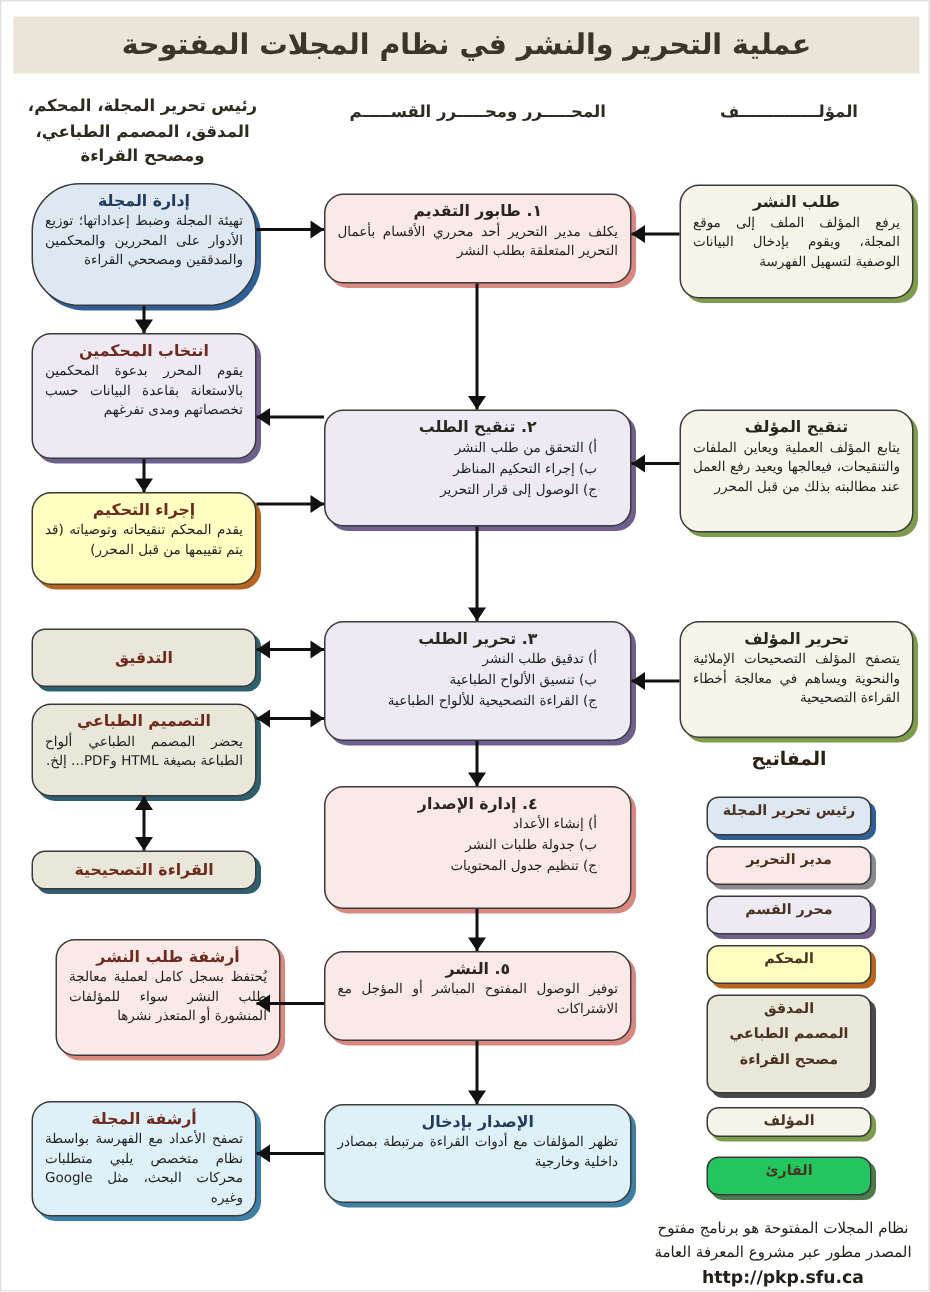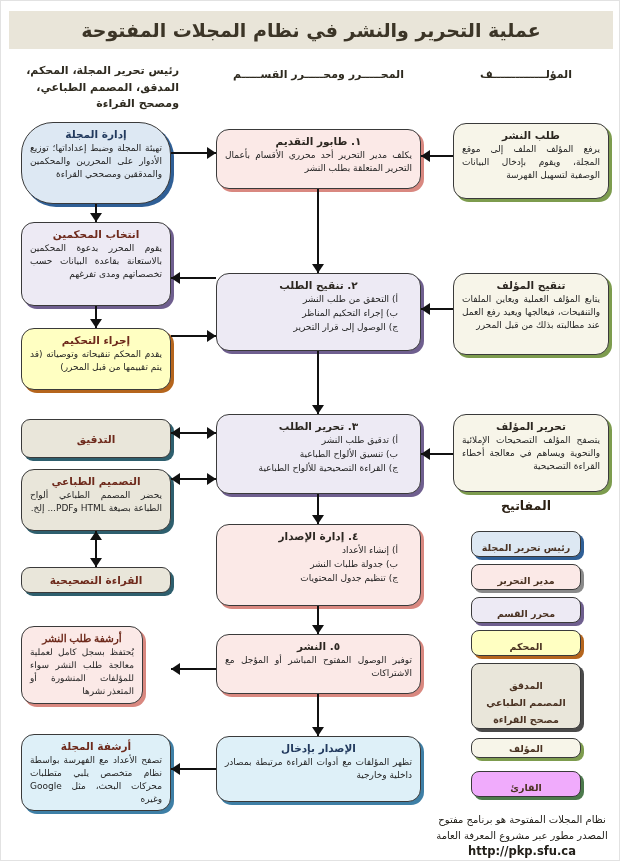--- a/index.html
+++ b/index.html
@@ -36,58 +36,58 @@
   
   .c-pink    {background:#fbe9e7;box-shadow:3px 3px 0 0 #d98880;}
   .c-lav     {background:#edeaf4;box-shadow:3px 3px 0 0 #6f5f8f;}
   .c-blue    {background:#dde8f3;box-shadow:3px 3px 0 0 #2f5f96;border-radius:32px;}
   .c-ltblue  {background:#def0f8;box-shadow:3px 3px 0 0 #3e7fa6;}
   .c-cream   {background:#f7f5e9;box-shadow:3px 3px 0 0 #7d9c4e;}
   .c-yellow  {background:#ffffc2;box-shadow:3px 3px 0 0 #b5651d;}
   .c-beige   {background:#e9e6da;box-shadow:3px 3px 0 0 #2e5f6e;}
   .c-beige-dk{background:#e9e6da;box-shadow:3px 3px 0 0 #4a4a4a;}
   .c-pink-gy {background:#fbe9e7;box-shadow:3px 3px 0 0 #8a8a8a;}
-  .c-cyan    {background:#f0abfc;box-shadow:3px 3px 0 0 #4c7a4c;}
+  .c-cyan    {background:#22c55e;box-shadow:3px 3px 0 0 #4c7a4c;}
   
   .harrow{position:absolute;height:0;border-top:2.5px solid #111;}
   .harrow.w::before{content:"";position:absolute;left:0;top:-7.5px;width:0;height:0;
     border:6px solid transparent;border-right:9px solid #111;border-left:0;}
   .harrow.e::after{content:"";position:absolute;right:0;top:-7.5px;width:0;height:0;
     border:6px solid transparent;border-left:9px solid #111;border-right:0;}
   .varrow{position:absolute;width:0;border-left:2.5px solid #111;}
   .varrow.s::after{content:"";position:absolute;bottom:0;left:-7.2px;width:0;height:0;
     border:6px solid transparent;border-top:9px solid #111;border-bottom:0;}
   .varrow.n::before{content:"";position:absolute;top:0;left:-7.2px;width:0;height:0;
     border:6px solid transparent;border-bottom:9px solid #111;border-top:0;}
   
   .legend-title{position:absolute;left:466px;top:497px;width:118px;text-align:center;
     font-size:12.5px;font-weight:bold;color:#2b2014;}
   .key{
     position:absolute;left:470px;width:110px;box-sizing:border-box;
     border:1.2px solid #3a3a3a;border-radius:8px;
-    display:flex;flex-direction:column;align-items:center;justify-content:flex-end;
+    display:flex;flex-direction:column;align-items:center;justify-content:flex-start;
     font-size:9.5px;font-weight:bold;color:#4a3222;line-height:1.8;
   }
   
   .footer{position:absolute;left:428px;top:811px;width:186px;text-align:center;
     font-size:10px;line-height:1.55;color:#23201a;}
   .footer .url{font-size:11.5px;font-weight:bold;}
 </style>
 </head>
 <body>
 
 <div id="canvas">
 
   <div class="banner rtl">
     <span>عملية التحرير والنشر في نظام المجلات المفتوحة</span>
   </div>
 
   <div class="colhead rtl" style="left:440px;top:66px;width:170px;">المؤلــــــــــــــف</div>
   <div class="colhead rtl" style="left:215px;top:66px;width:205px;">المحـــــرر ومحـــــرر القســـــم</div>
-  <div class="colhead rtl" style="left:10px;top:62px;width:168px;text-align:right;">رئيس تحرير المجلة، المحكم، المدقق، المصمم الطباعي، ومصحح القراءة</div>
+  <div class="colhead rtl" style="left:10px;top:62px;width:168px;">رئيس تحرير المجلة، المحكم، المدقق، المصمم الطباعي، ومصحح القراءة</div>
 
   <div class="box rtl c-cream" style="left:452px;top:122px;width:156px;min-height:76px;">
     <div class="t">طلب النشر</div>
     <div class="b">يرفع المؤلف الملف إلى موقع المجلة، ويقوم بإدخال البيانات الوصفية لتسهيل الفهرسة</div>
   </div>
   <div class="box rtl c-cream" style="left:452px;top:272px;width:156px;min-height:82px;">
     <div class="t">تنقيح المؤلف</div>
     <div class="b">يتابع المؤلف العملية ويعاين الملفات والتنقيحات، فيعالجها ويعيد رفع العمل عند مطالبته بذلك من قبل المحرر</div>
   </div>
   <div class="box rtl c-cream" style="left:452px;top:413px;width:156px;min-height:78px;">
@@ -142,21 +142,21 @@
   <div class="box rtl c-beige only-title" style="left:20px;top:418px;width:150px;height:39px;">
     <div class="t maroon">التدقيق</div>
   </div>
   <div class="box rtl c-beige" style="left:20px;top:468px;width:150px;min-height:62px;">
     <div class="t maroon">التصميم الطباعي</div>
     <div class="b">يحضر المصمم الطباعي ألواح الطباعة بصيغة HTML وPDF... إلخ.</div>
   </div>
   <div class="box rtl c-beige only-title" style="left:20px;top:566px;width:150px;height:26px;">
     <div class="t maroon">القراءة التصحيحية</div>
   </div>
-  <div class="box rtl c-pink" style="left:20px;top:625px;width:122px;min-height:78px;font-family:Liberation Serif, serif;">
+  <div class="box rtl c-pink" style="left:36px;top:625px;width:150px;min-height:78px;">
     <div class="t maroon">أرشفة طلب النشر</div>
     <div class="b">يُحتفظ بسجل كامل لعملية معالجة طلب النشر سواء للمؤلفات المنشورة أو المتعذر نشرها</div>
   </div>
   <div class="box rtl c-ltblue" style="left:20px;top:733px;width:150px;min-height:77px;">
     <div class="t maroon">أرشفة المجلة</div>
     <div class="b">تصفح الأعداد مع الفهرسة بواسطة نظام متخصص يلبي متطلبات محركات البحث، مثل Google وغيره</div>
   </div>
 
   <div class="harrow e" style="left:170px;top:151px;width:45px;"></div>
   <div class="harrow w" style="left:420px;top:154px;width:32px;"></div>

